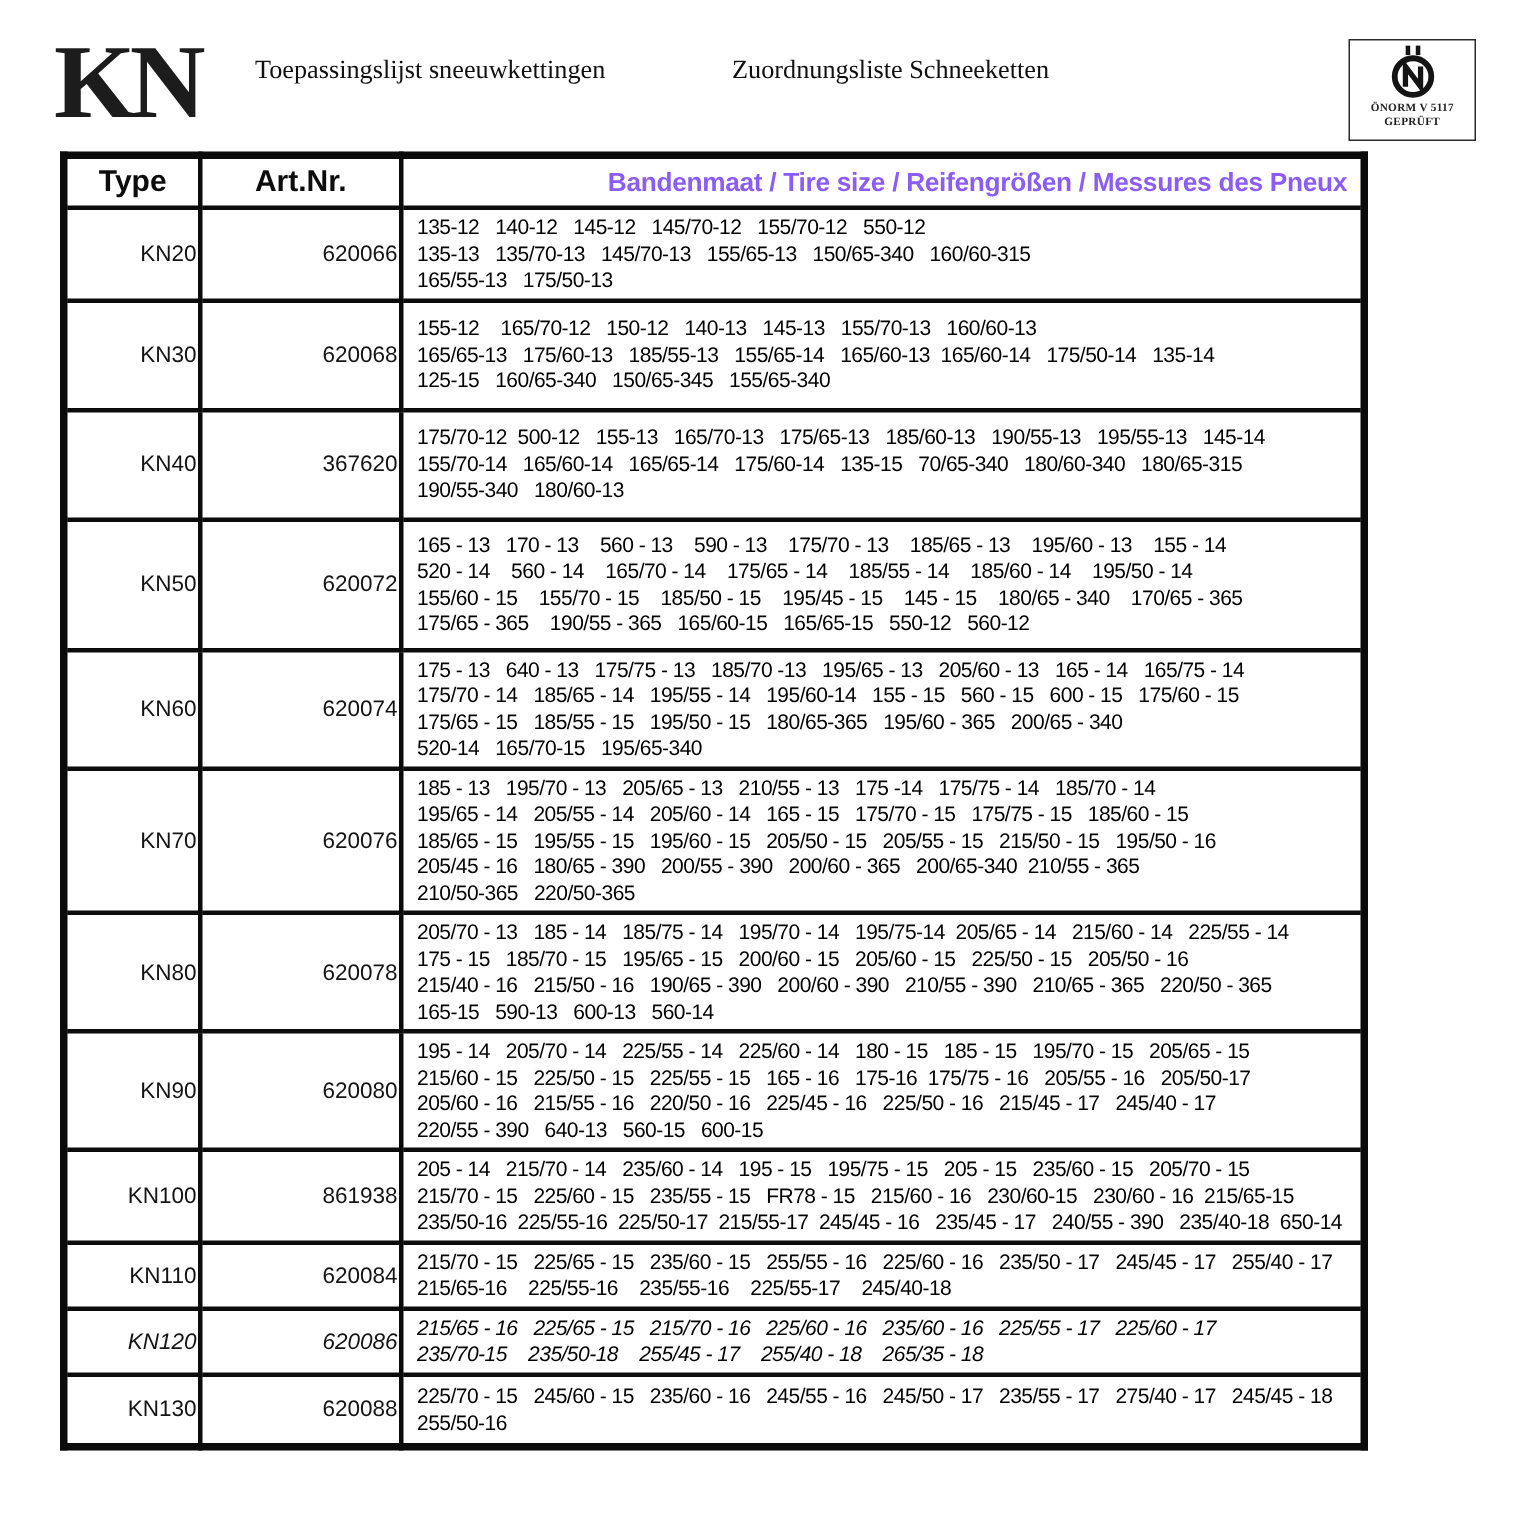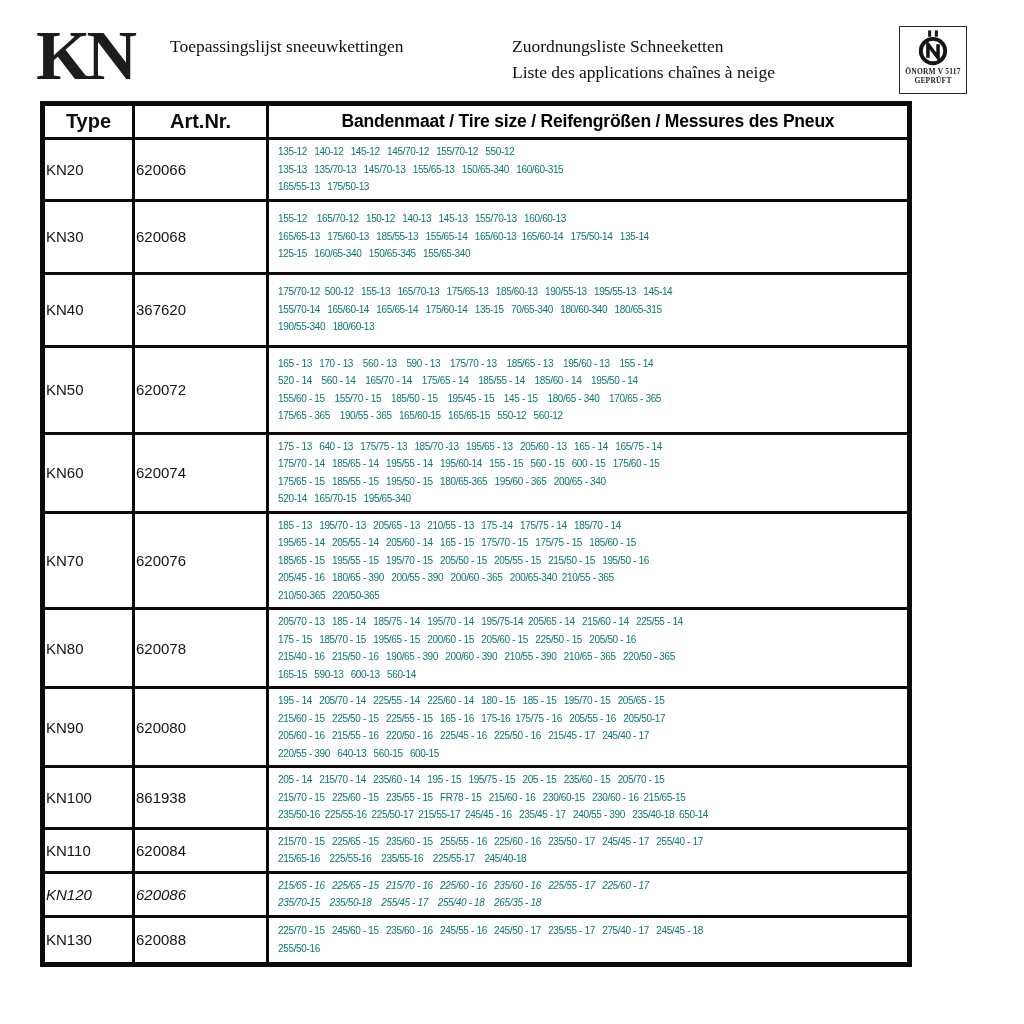--- a/index.html
+++ b/index.html
@@ -8,40 +8,40 @@
     font-family:"Liberation Sans", sans-serif; color:#111; overflow:hidden;
   }
   
   .page-header { position:relative; height:101px;font-family:Liberation Serif, serif; }
   .kn-logo {
     position:absolute; left:36px; top:16px;
     font-size:70px; font-weight:700; letter-spacing:-4px; color:#1c1c1c;
   }
   .titles { position:absolute; top:33px; font-size:17.5px; line-height:26px; color:#101010; }
   .titles-1 { left:170px; }
-  .titles-2 { left:512px; }
+  .titles-2 { left:488px; }
   .cert-box {
-    position:absolute; left:899px; top:26px; width:68px; height:68px;
+    position:absolute; left:899px; top:26px; width:85px; height:68px;
     border:1.5px solid #2a2a2a; box-sizing:border-box;
     display:flex; flex-direction:column; align-items:center; justify-content:flex-start;
     padding-top:3px;
   }
   .cert-icon { width:34px; height:37px; }
   .cert-text { font-size:7.5px; line-height:9px; letter-spacing:0.2px; color:#222; font-weight:700; }
   
   table.app {
     border-collapse:collapse; margin-left:40px; width:872px; table-layout:fixed;
     border:5px solid #0b0b0b;
   }
   table.app th, table.app td { border:3px solid #0b0b0b; box-sizing:border-box; }
   th.h-type, th.h-art { font-size:20px; font-weight:700; text-align:center; padding:4px 0; color:#0c0c0c; }
-  th.h-sizes { font-size:17.5px; font-weight:700; text-align:center; padding:4px 9px; color:#000000; letter-spacing:-0.2px; }
-  td.c-type, td.c-art { text-align:left; vertical-align:middle; font-size:15px; color:#141414; }
+  th.h-sizes { font-size:17.5px; font-weight:700; text-align:right; padding:4px 9px; color:#8b5cf6; letter-spacing:-0.2px; }
+  td.c-type, td.c-art { text-align:right; vertical-align:middle; font-size:15px; color:#141414; }
   td.c-sizes { vertical-align:middle; padding:3px 9px; }
-  .sline { white-space:pre; font-size:10px; line-height:17.5px; letter-spacing:-0.35px; color:#0f766e; }
+  .sline { white-space:pre; font-size:14px; line-height:17.5px; letter-spacing:-0.35px; color:#000000; }
   
   tbody tr:nth-child(1)  { height:57px; }
   tbody tr:nth-child(2)  { height:73px; }
   tbody tr:nth-child(3)  { height:73px; }
   tbody tr:nth-child(4)  { height:87px; }
   tbody tr:nth-child(5)  { height:75px; }
   tbody tr:nth-child(6)  { height:92px; }
   tbody tr:nth-child(7)  { height:71px; }
   tbody tr:nth-child(8)  { height:77px; }
   tbody tr:nth-child(9)  { height:55px; }
@@ -56,21 +56,20 @@
 
   <div class="page-header">
     <div class="kn-logo">KN</div>
 
     <div class="titles titles-1">
       <div>Toepassingslijst sneeuwkettingen</div>
     </div>
 
     <div class="titles titles-2">
       <div>Zuordnungsliste Schneeketten</div>
-      <div>Liste des applications chaînes à neige</div>
     </div>
 
     <div class="cert-box">
       <svg class="cert-icon" viewBox="0 0 40 44" xmlns="http://www.w3.org/2000/svg">
         <rect x="14.2" y="0.5" width="3.6" height="7.5" fill="#141414"></rect>
         <rect x="22.2" y="0.5" width="3.6" height="7.5" fill="#141414"></rect>
         <circle cx="20" cy="25" r="14.5" fill="none" stroke="#141414" stroke-width="4.6"></circle>
         <path d="M14 33 V17 L26 33 V17" fill="none" stroke="#141414" stroke-width="4.2"></path>
       </svg>
       <div class="cert-text">ÖNORM V 5117</div>
@@ -138,21 +137,21 @@
           <div class="sline">175/65 - 15   185/55 - 15   195/50 - 15   180/65-365   195/60 - 365   200/65 - 340</div>
           <div class="sline">520-14   165/70-15   195/65-340</div>
         </td>
       </tr>
       <tr>
         <td class="c-type">KN70</td>
         <td class="c-art">620076</td>
         <td class="c-sizes">
           <div class="sline">185 - 13   195/70 - 13   205/65 - 13   210/55 - 13   175 -14   175/75 - 14   185/70 - 14</div>
           <div class="sline">195/65 - 14   205/55 - 14   205/60 - 14   165 - 15   175/70 - 15   175/75 - 15   185/60 - 15</div>
-          <div class="sline">185/65 - 15   195/55 - 15   195/70 - 15   205/50 - 15   205/55 - 15   215/50 - 15   195/50 - 16</div>
+          <div class="sline">185/65 - 15   195/55 - 15   195/60 - 15   205/50 - 15   205/55 - 15   215/50 - 15   195/50 - 16</div>
           <div class="sline">205/45 - 16   180/65 - 390   200/55 - 390   200/60 - 365   200/65-340  210/55 - 365</div>
           <div class="sline">210/50-365   220/50-365</div>
         </td>
       </tr>
       <tr>
         <td class="c-type">KN80</td>
         <td class="c-art">620078</td>
         <td class="c-sizes">
           <div class="sline">205/70 - 13   185 - 14   185/75 - 14   195/70 - 14   195/75-14  205/65 - 14   215/60 - 14   225/55 - 14</div>
           <div class="sline">175 - 15   185/70 - 15   195/65 - 15   200/60 - 15   205/60 - 15   225/50 - 15   205/50 - 16</div>

